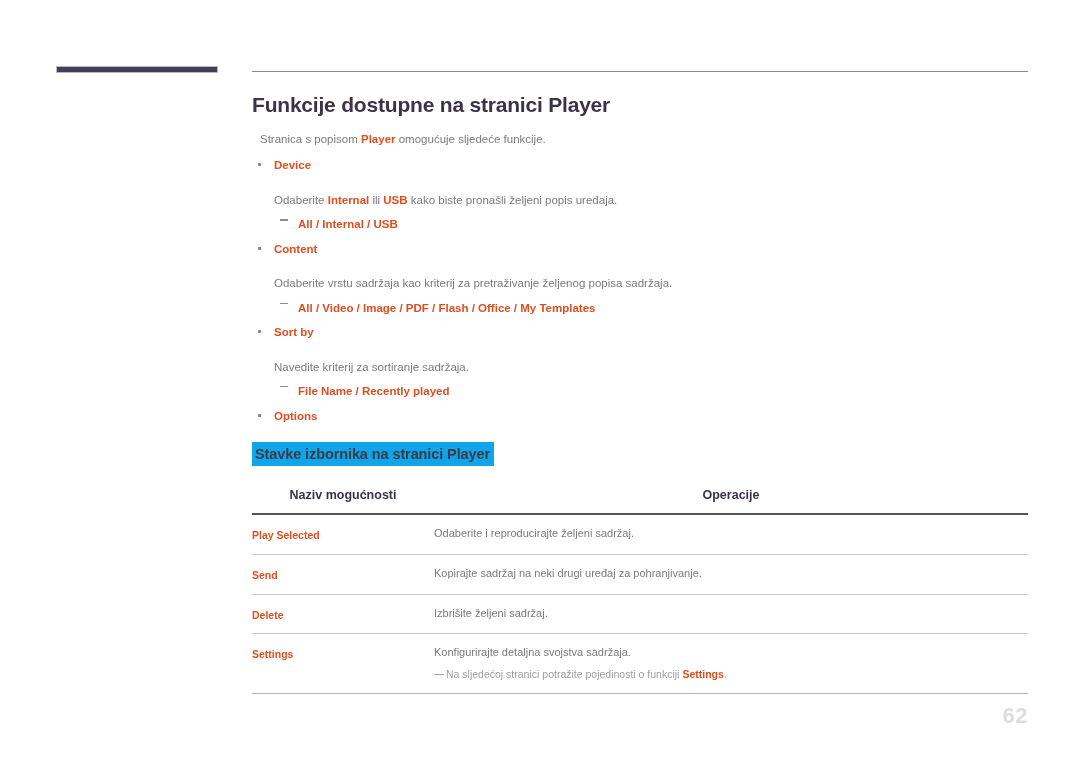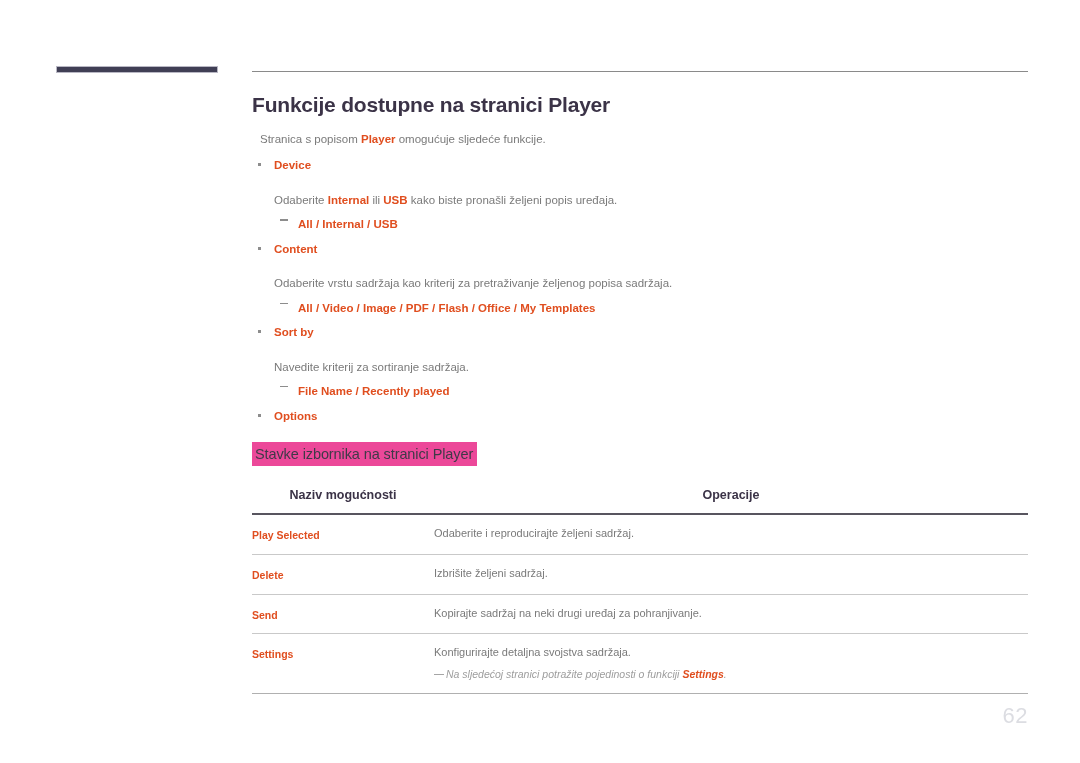--- a/index.html
+++ b/index.html
@@ -128,24 +128,24 @@
     color: #e04e1f;
   }
 
   
   .hl-heading-wrap {
     margin-top: 17px;
     margin-bottom: 22px;
   }
   .hl-heading {
     display: inline-block;
-    background: #ec4899;
+    background: #0ea5e9;
     color: #3f3a48;
     font-size: 14.5px;
-    font-weight: normal;
+    font-weight: bold;
     padding: 3px 4px 3px 3px;
     line-height: 1.25;
     letter-spacing: -0.1px;
   }
 
   
   table.spec {
     width: 776px;
     border-collapse: collapse;
     table-layout: fixed;
@@ -178,21 +178,20 @@
   .cell-op {
     font-size: 11px;
     color: #7a7a7a;
     line-height: 1.55;
   }
   .note-line {
     margin-top: 6px;
     font-size: 10.5px;
     color: #9d9d9d;
     line-height: 1.5;
-    font-style: italic;
   }
   .note-dash {
     display: inline-block;
     width: 10px;
     height: 1.5px;
     background: #a5a5a5;
     vertical-align: 3px;
     margin-right: 2px;
   }
   .note-accent {
@@ -200,21 +199,21 @@
     font-weight: bold;
   }
 
   
   .page-num {
     position: absolute;
     right: 52px;
     top: 703px;
     font-size: 22px;
     color: #dcdde2;
-    font-weight: normal;
+    font-weight: bold;
     letter-spacing: 0.5px;
   }
 </style>
 </head>
 <body>
 
 <div class="nav-bar"></div>
 <div class="top-rule"></div>
 
 <div class="content">
@@ -268,29 +267,29 @@
       </tr>
     </thead>
     <tbody id="table-body">
         <tr>
           <td><span class="cell-name">Play Selected</span></td>
           <td>
             <div class="cell-op">Odaberite i reproducirajte željeni sadržaj.</div>
           </td>
         </tr>
         <tr>
+          <td><span class="cell-name">Send</span></td>
+          <td>
+            <div class="cell-op">Kopirajte sadržaj na neki drugi uređaj za pohranjivanje.</div>
+          </td>
+        </tr>
+        <tr>
           <td><span class="cell-name">Delete</span></td>
           <td>
             <div class="cell-op">Izbrišite željeni sadržaj.</div>
-          </td>
-        </tr>
-        <tr>
-          <td><span class="cell-name">Send</span></td>
-          <td>
-            <div class="cell-op">Kopirajte sadržaj na neki drugi uređaj za pohranjivanje.</div>
           </td>
         </tr>
         <tr>
           <td><span class="cell-name">Settings</span></td>
           <td>
             <div class="cell-op">Konfigurirajte detaljna svojstva sadržaja.</div>
             <div class="note-line"><span class="note-dash"></span><span>Na sljedećoj stranici potražite pojedinosti o funkciji </span><span class="note-accent">Settings</span><span>.</span></div>
           </td>
         </tr>
       </tbody>

